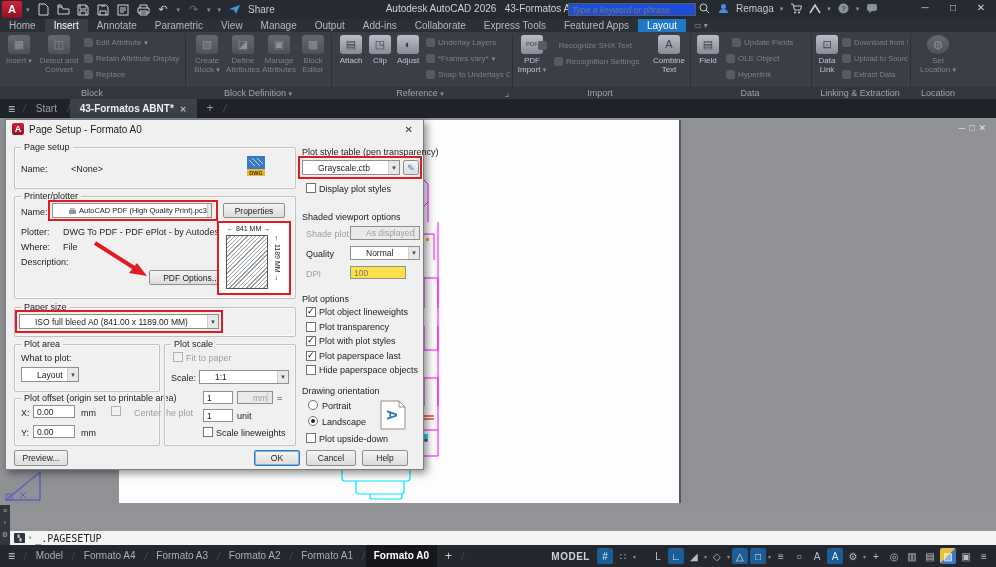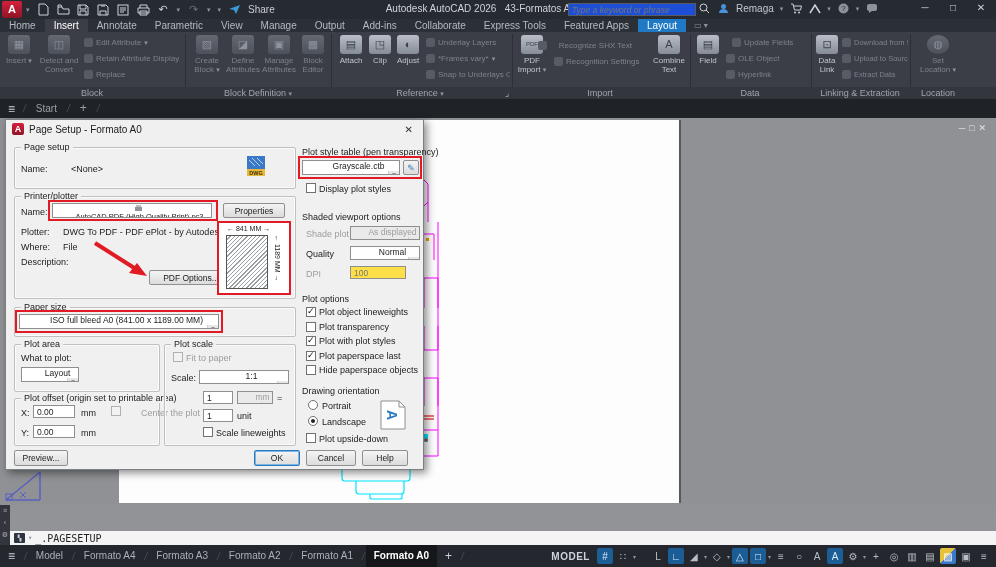--- a/index.html
+++ b/index.html
@@ -57,21 +57,21 @@
 
   
   #dlg { position:absolute; left:5px; top:119px; width:419px; height:351px; background:#f0f0f0; border:1px solid #7a7e85; box-shadow:3px 3px 8px rgba(0,0,0,.45); font-size:9px; color:#1c1c1c; }
   #dlgtitle { position:absolute; left:0; top:0; width:100%; height:18px; display:flex; align-items:center; gap:5px; padding:0 6px; font-size:10px; }
   .dlg-ico { width:12px; height:12px; background:linear-gradient(#d6203c,#8e1426); color:#fff; font-size:9px; font-weight:bold; text-align:center; line-height:12px; border-radius:2px;}
   .dlg-x { margin-left:auto; color:#333; font-size:10px; padding:0 4px; }
   .grp { position:absolute; border:1px solid #c0c0c0; border-radius:2px; box-shadow:inset 0 0 0 1px #fafafa;}
   .glab { position:absolute; top:-6px; left:6px; background:#f0f0f0; padding:0 3px; white-space:nowrap; }
   .lbl { position:absolute; white-space:nowrap; }
   .dim { color:#9d9d9d; }
-  .combo { position:absolute; background:#fff; border:1px solid #8f8f8f; display:flex; align-items:center; font-size:8.5px; padding-left:15px; overflow:hidden; white-space:nowrap;flex-direction:column;}
+  .combo { position:absolute; background:#fff; border:1px solid #8f8f8f; display:flex; align-items:center; font-size:8.5px; padding-left:15px; overflow:hidden; white-space:nowrap;}
   .combo .car { margin-left:auto; flex:none; width:11px; text-align:center; color:#444; font-size:7px; background:#e8e8e8; align-self:stretch; display:flex;align-items:center;justify-content:center; border-left:1px solid #cfcfcf;}
   .combo.dis { background:#eaeaea; color:#9d9d9d; }
   .combo.dis .car { color:#9d9d9d; }
   .btn { position:absolute; background:linear-gradient(#f4f4f4,#dcdcdc); border:1px solid #8f8f8f; border-radius:2px; text-align:center; font-size:8.5px; display:flex; align-items:center; justify-content:center;}
   .btn.def { border:1px solid #2a7ac0; box-shadow:0 0 0 1px #7db4e0 inset; }
   .tin { position:absolute; background:#fff; border:1px solid #8f8f8f; font-size:8.5px; padding:0 3px; display:flex; align-items:center;}
   .tin.dis { background:#fde047; color:#777; }
   .chk { position:absolute; width:10px; height:10px; background:#fff; border:1px solid #707070; }
   .chk.checked::after { content:"✓"; position:absolute; left:0px; top:-2px; font-size:9px; color:#111; }
   .chk.dis { border-color:#b0b0b0; background:#f2f2f2;}
@@ -369,20 +369,21 @@
       <span class="pcap" style="left:790px;"><span>Linking &amp; Extraction</span></span>
       <span class="pcap" style="left:868px;"><span>Location</span></span>
     </div>
   </div>
 
   <div id="filetabs">
     <span class="hamb">≡</span>
     <span class="fsep">/</span>
     <span class="ftab">Start</span>
     <span class="fsep">/</span>
+    <span class="ftab active"><span>43-Formatos ABNT*</span><span class="fx">✕</span></span>
     <span class="ftab" style="font-size:12px;">+</span>
     <span class="fsep">/</span>
   </div>
 
   <div id="canvas">
     <div id="paper"></div>
     <div id="vpctrl">
       <span>─</span><span>□</span><span>✕</span>
     </div>
     <svg id="plansvg" width="156" height="362" viewBox="0 0 156 362">
@@ -529,21 +530,21 @@
           <span class="car">▾</span>
       </div>
     </div>
 
     <div class="grp" style="left:8px;top:278px;width:146px;height:48px;">
       <span class="glab">Plot offset (origin set to printable area)</span>
       <span class="lbl" style="left:6px;top:9px;">X:</span>
       <div class="tin" style="left:18px;top:6px;width:42px;height:13px;">0.00</div>
       <span class="lbl" style="left:66px;top:9px;">mm</span>
       <span class="chk dis" style="left:96px;top:7px;"></span>
-      <span class="lbl dim" style="left:126px;top:9px;">Center the plot</span>
+      <span class="lbl dim" style="left:119px;top:9px;">Center the plot</span>
       <span class="lbl" style="left:6px;top:29px;">Y:</span>
       <div class="tin" style="left:18px;top:26px;width:42px;height:13px;">0.00</div>
       <span class="lbl" style="left:66px;top:29px;">mm</span>
     </div>
 
     <div class="grp" style="left:158px;top:224px;width:132px;height:102px;">
       <span class="glab">Plot scale</span>
       <span class="chk dis" style="left:8px;top:7px;"></span>
       <span class="lbl dim" style="left:21px;top:8px;">Fit to paper</span>
       <span class="lbl" style="left:6px;top:28px;">Scale:</span>

